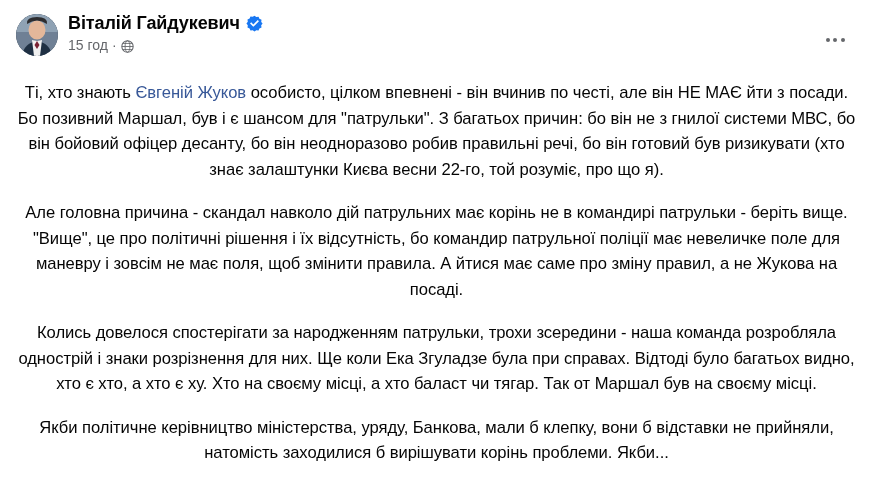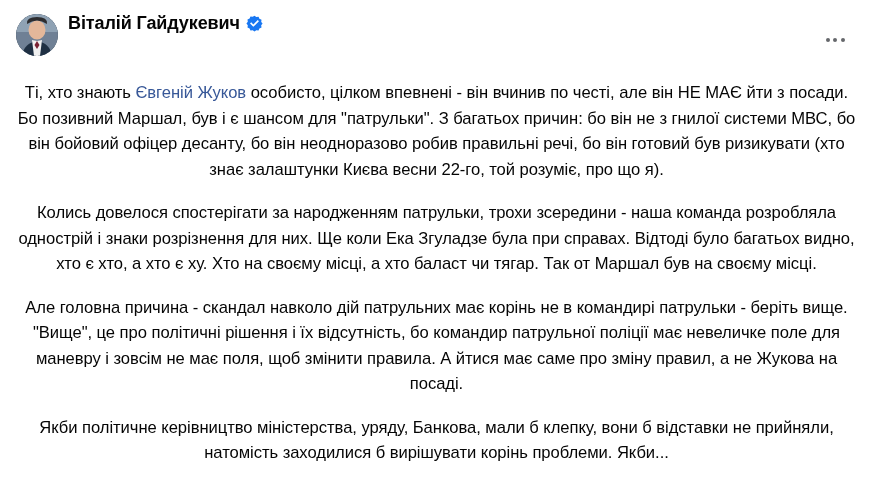--- a/index.html
+++ b/index.html
@@ -159,31 +159,44 @@
     <div class="header-text">
       <div class="name-row">
         <span class="author-name">Віталій Гайдукевич</span>
         <span class="verified">
           <svg width="17" height="17" viewBox="0 0 16 16" xmlns="http://www.w3.org/2000/svg" aria-hidden="true">
             <path fill="#1877f2" d="M8 0.6l1.7 1.3 2.1-.3 .8 2 2 .8-.3 2.1L15.6 8l-1.3 1.7.3 2.1-2 .8-.8 2-2.1-.3L8 15.6l-1.7-1.3-2.1.3-.8-2-2-.8.3-2.1L.4 8l1.3-1.7-.3-2.1 2-.8.8-2 2.1.3z"></path>
             <path fill="#ffffff" d="M6.9 11.1L3.8 8l1.1-1.1 2 2 4.2-4.2L12.2 5.8z"></path>
           </svg>
         </span>
       </div>
+      <div class="meta-row">
+        <span>15 год</span>
+        <span class="meta-sep">·</span>
+        <span class="globe-icon">
+          <svg width="13" height="13" viewBox="0 0 16 16" xmlns="http://www.w3.org/2000/svg" aria-hidden="true">
+            <circle cx="8" cy="8" r="7" fill="none" stroke="#65676b" stroke-width="1.3"></circle>
+            <ellipse cx="8" cy="8" rx="3" ry="7" fill="none" stroke="#65676b" stroke-width="1.1"></ellipse>
+            <line x1="1.2" y1="8" x2="14.8" y2="8" stroke="#65676b" stroke-width="1.1"></line>
+            <line x1="2.3" y1="4.3" x2="13.7" y2="4.3" stroke="#65676b" stroke-width="1"></line>
+            <line x1="2.3" y1="11.7" x2="13.7" y2="11.7" stroke="#65676b" stroke-width="1"></line>
+          </svg>
+        </span>
+      </div>
     </div>
 
     <div class="more-button">
       <span class="dots">
         <i></i>
           <i></i>
           <i></i>
       </span>
     </div>
   </div>
 
   <div class="post-body">
     <p><span>Ті, хто знають </span><span class="mention">Євгеній Жуков</span><span> особисто, цілком впевнені - він вчинив по честі, але він НЕ МАЄ йти з посади. Бо позивний Маршал, був і є шансом для "патрульки". З багатьох причин: бо він не з гнилої системи МВС, бо він бойовий офіцер десанту, бо він неодноразово робив правильні речі, бо він готовий був ризикувати (хто знає залаштунки Києва весни 22-го, той розуміє, про що я).</span></p>
+    <p>Але головна причина - скандал навколо дій патрульних має корінь не в командирі патрульки - беріть вище. "Вище", це про політичні рішення і їх відсутність, бо командир патрульної поліції має невеличке поле для маневру і зовсім не має поля, щоб змінити правила. А йтися має саме про зміну правил, а не Жукова на посаді.</p>
     <p>Колись довелося спостерігати за народженням патрульки, трохи зсередини - наша команда розробляла однострій і знаки розрізнення для них. Ще коли Ека Згуладзе була при справах. Відтоді було багатьох видно, хто є хто, а хто є ху. Хто на своєму місці, а хто баласт чи тягар. Так от Маршал був на своєму місці.</p>
-    <p>Але головна причина - скандал навколо дій патрульних має корінь не в командирі патрульки - беріть вище. "Вище", це про політичні рішення і їх відсутність, бо командир патрульної поліції має невеличке поле для маневру і зовсім не має поля, щоб змінити правила. А йтися має саме про зміну правил, а не Жукова на посаді.</p>
     <p>Якби політичне керівництво міністерства, уряду, Банкова, мали б клепку, вони б відставки не прийняли, натомість заходилися б вирішувати корінь проблеми. Якби...</p>
   </div>
 
 </div>
 
 </body></html>

